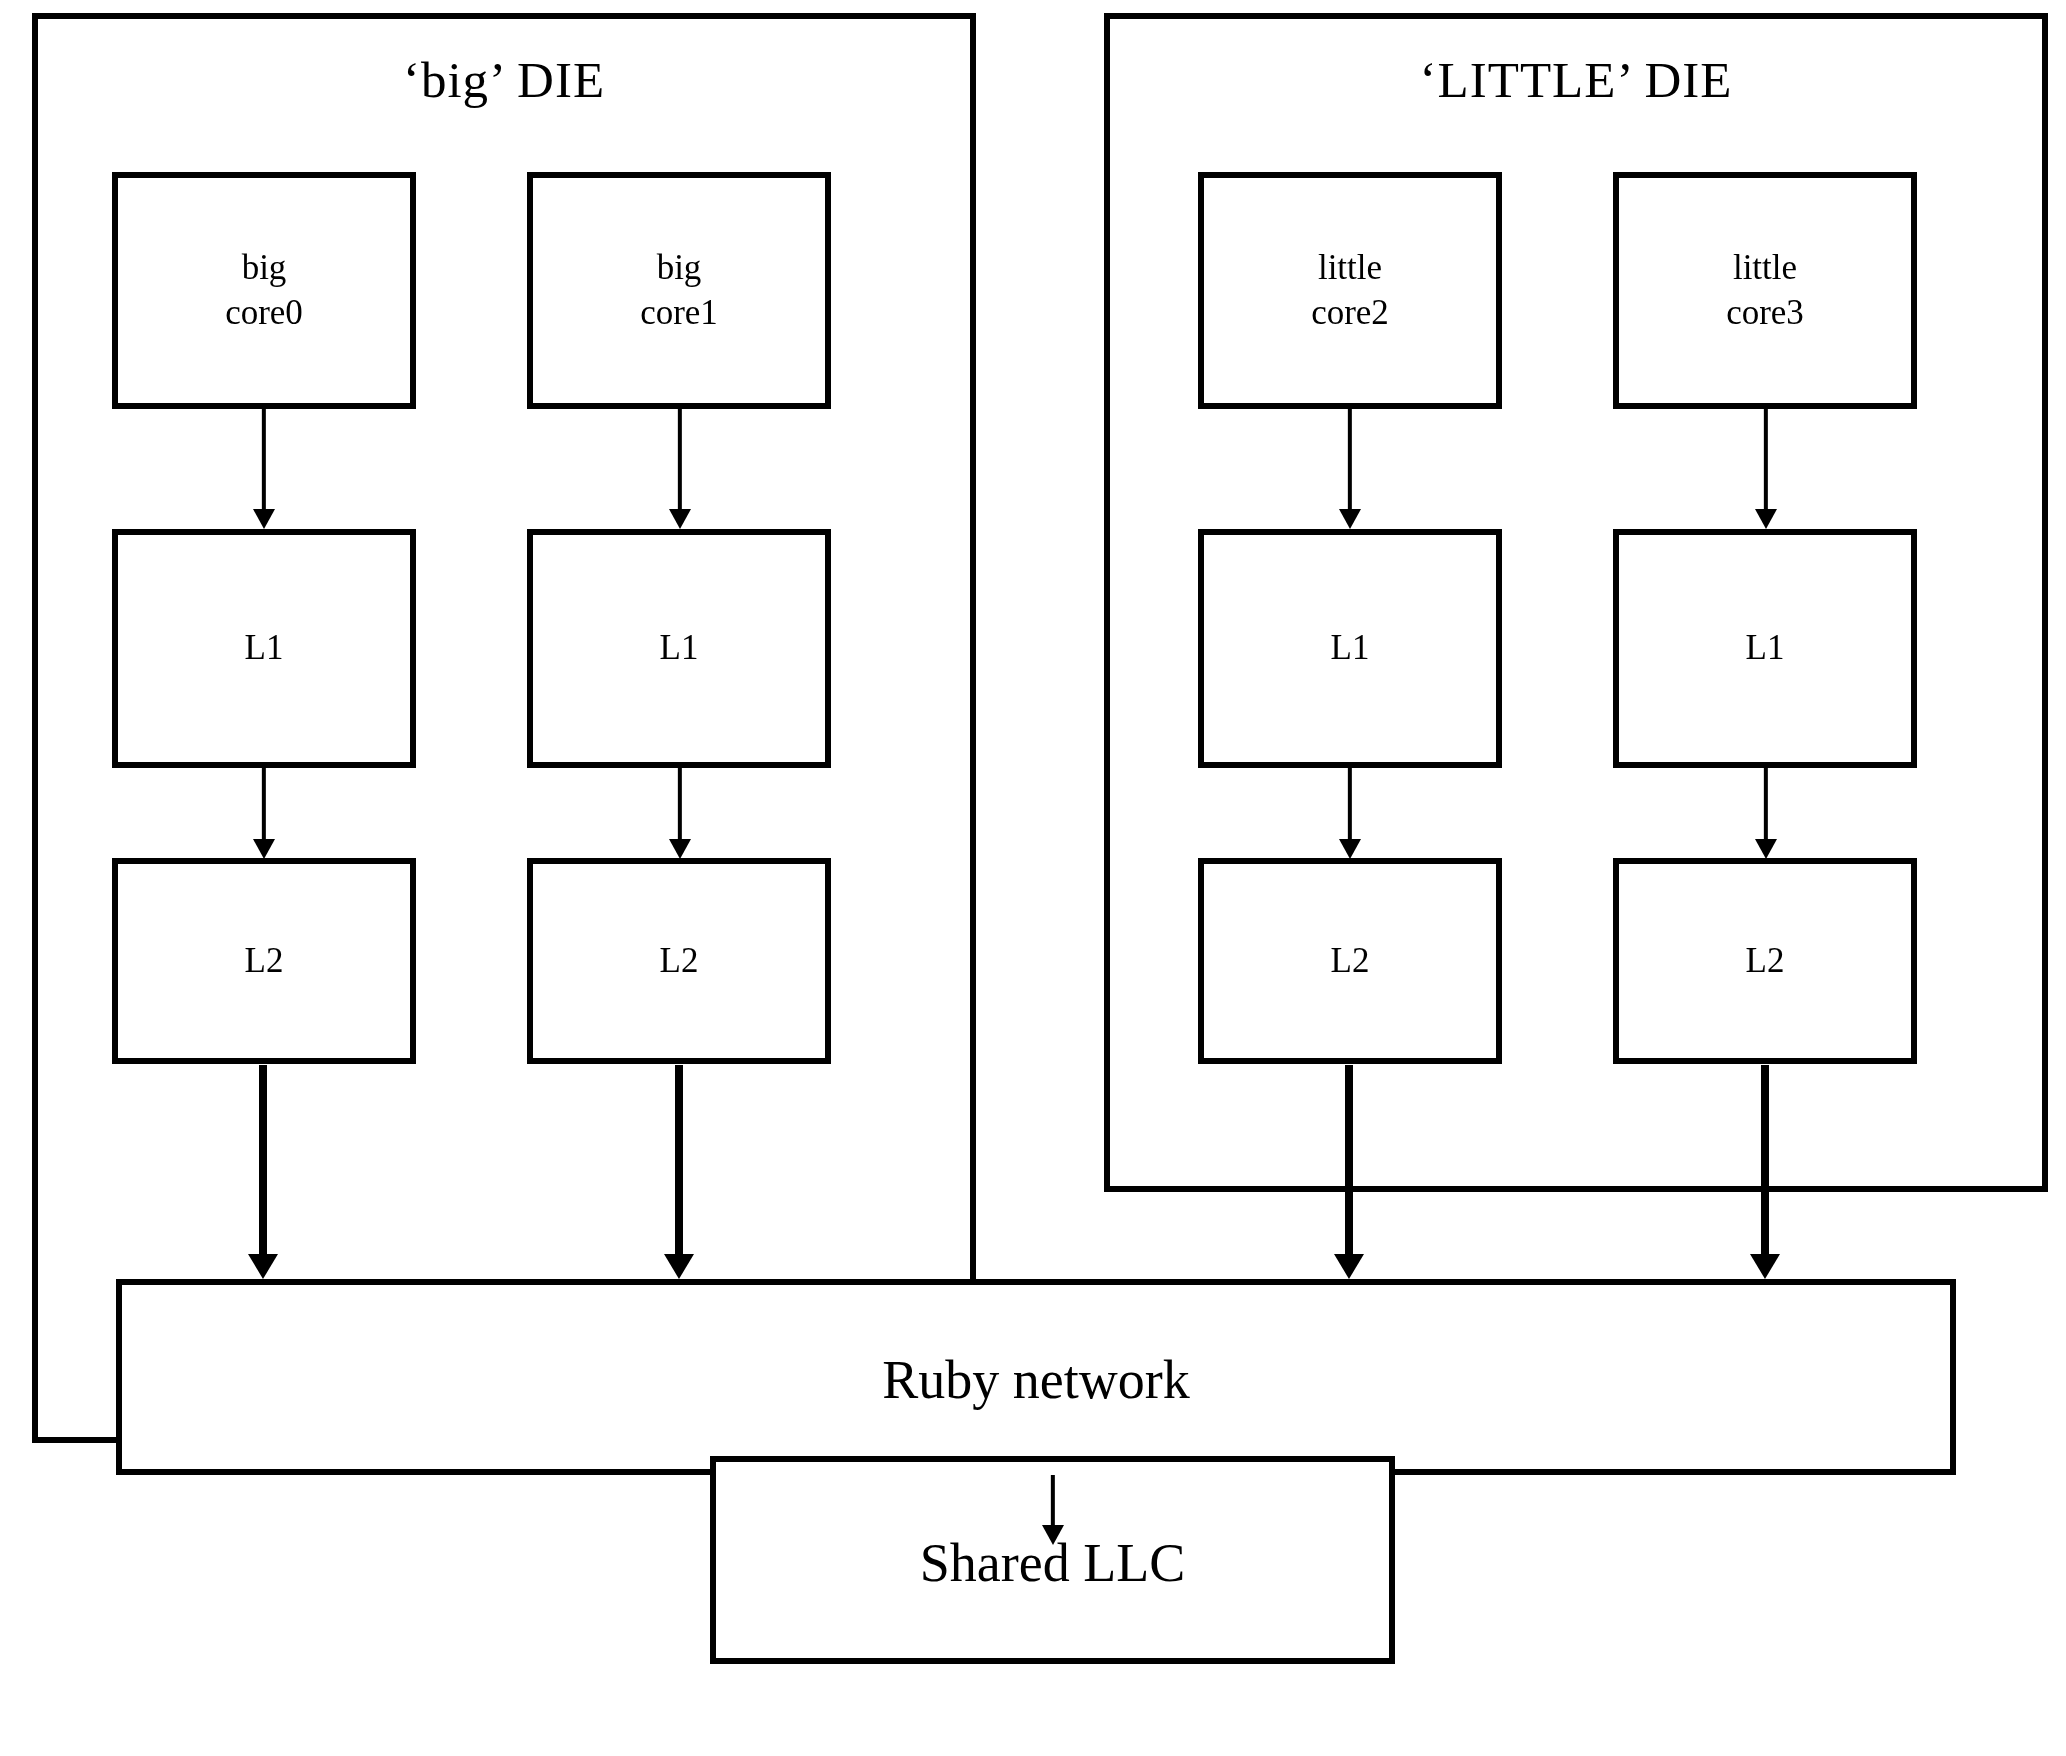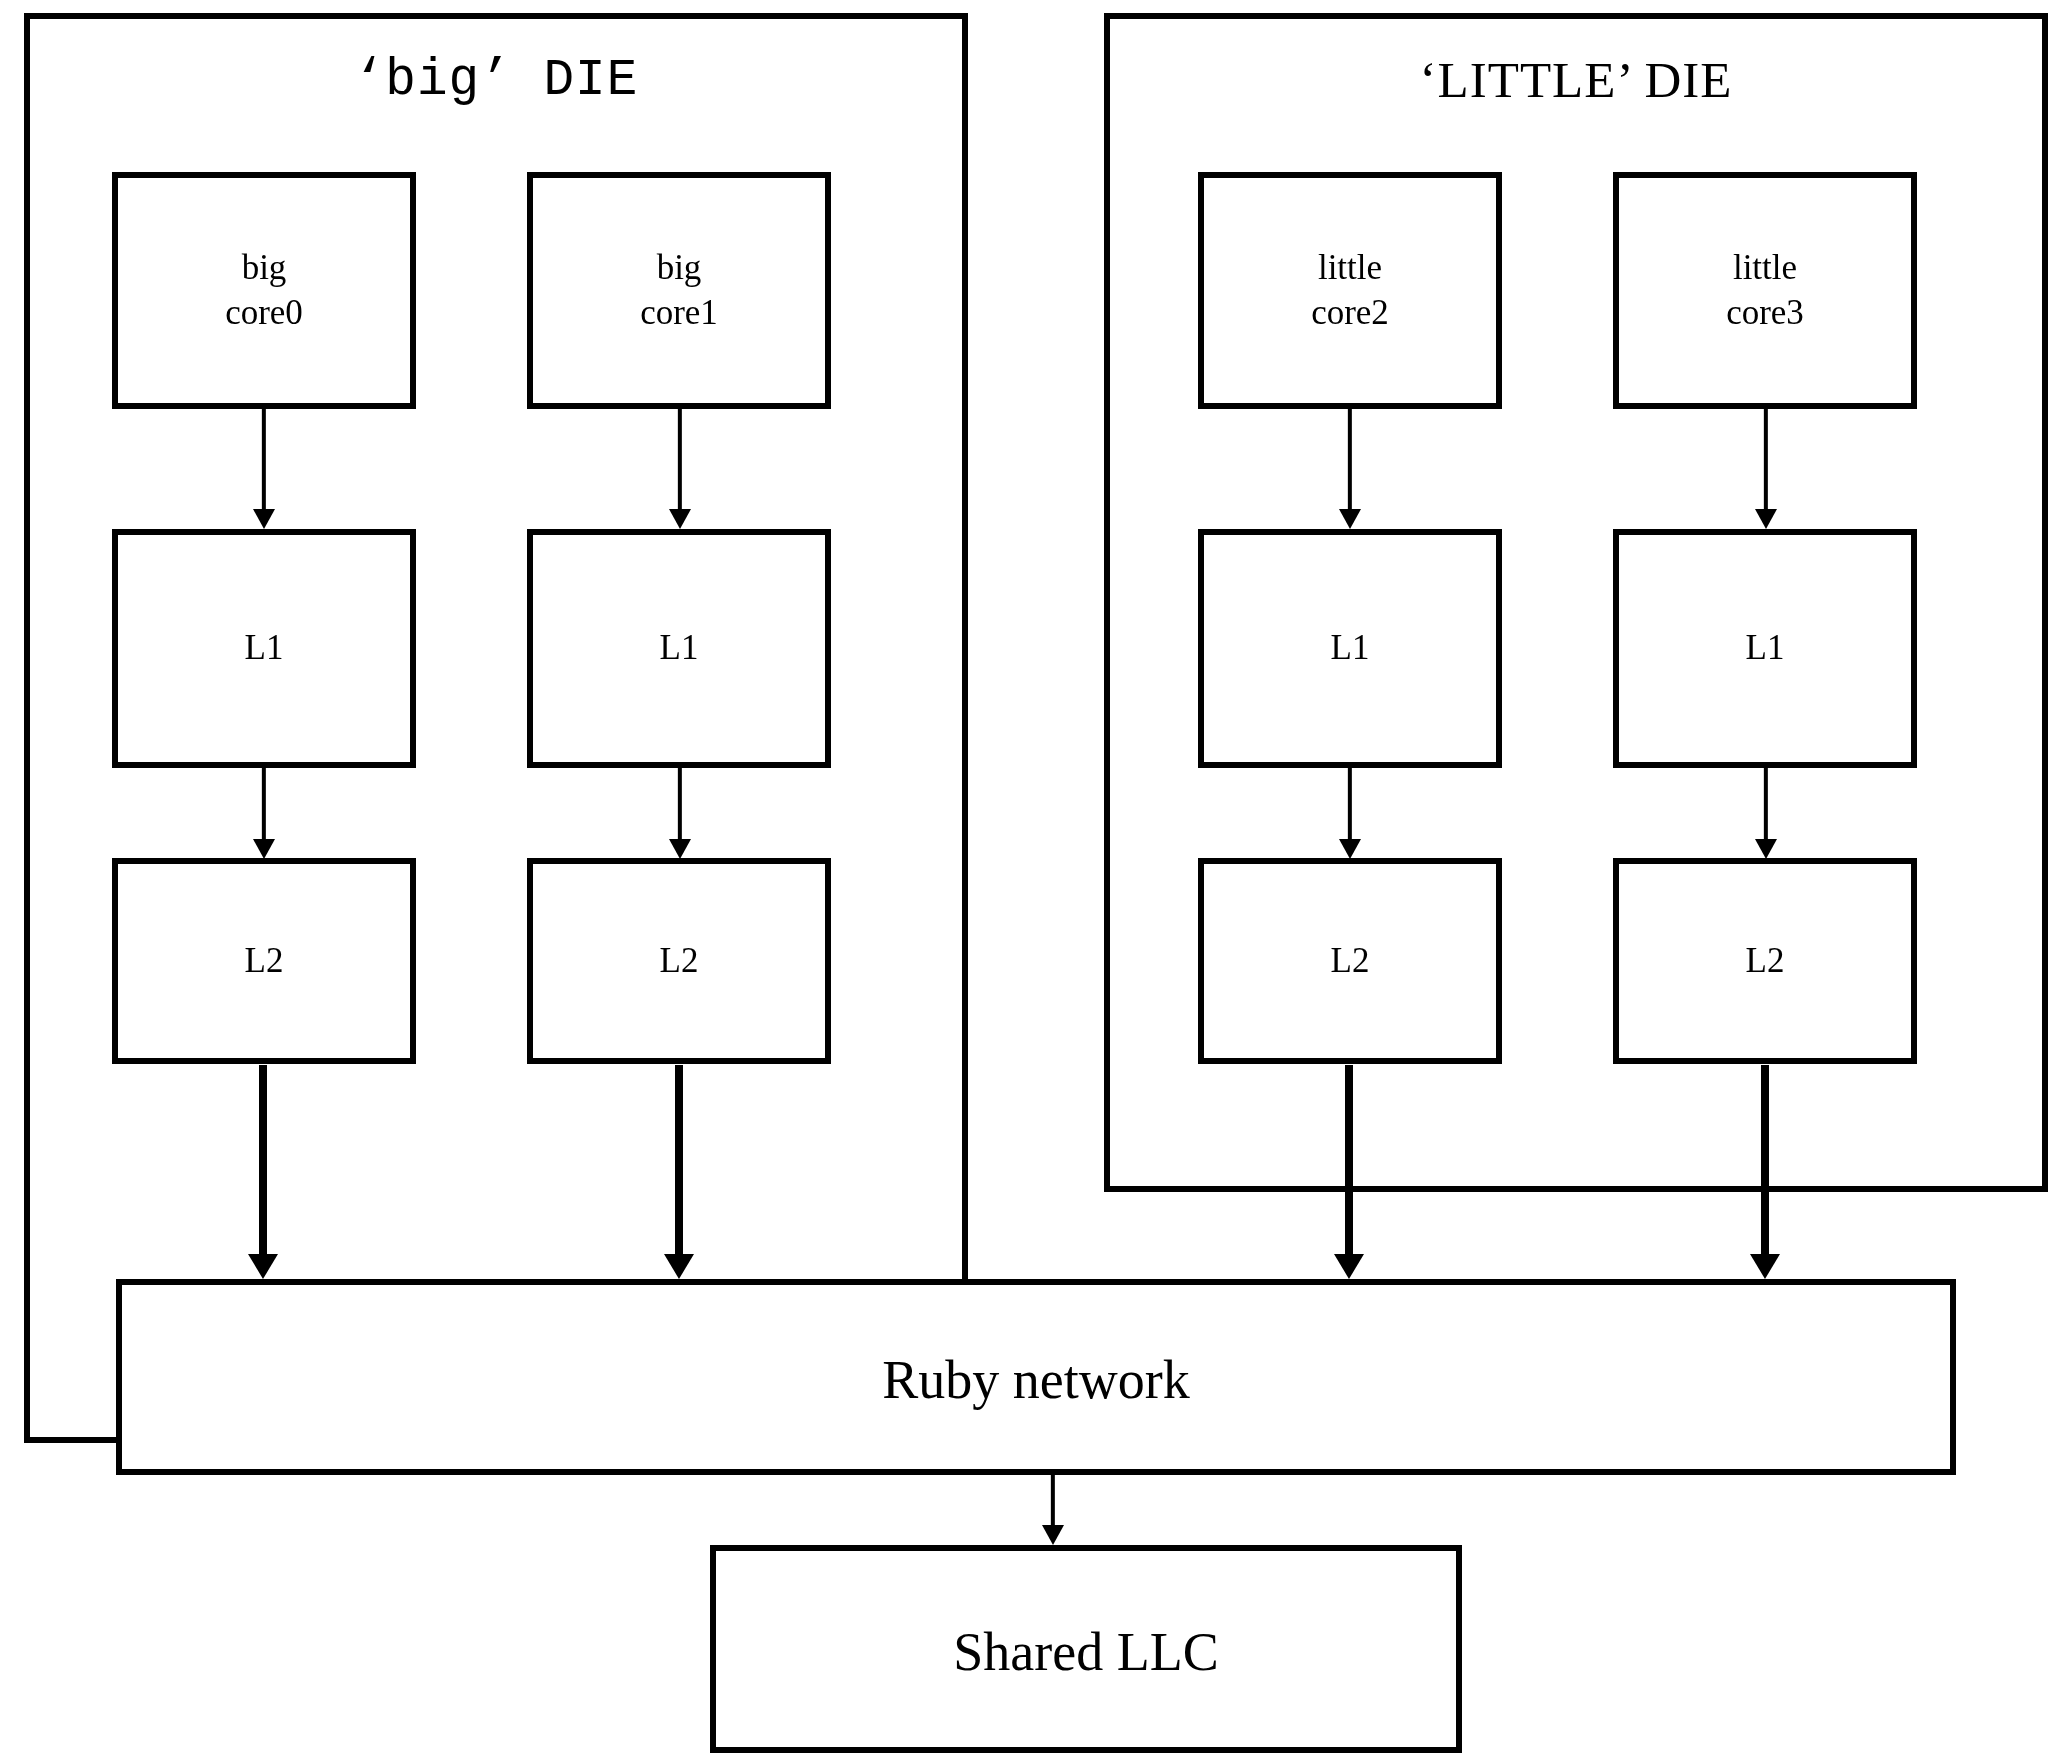--- a/index.html
+++ b/index.html
@@ -82,21 +82,21 @@
   .conn.thin .shaft  { width: 4.3px; }
   .conn.thin .head   { border-left-width: 11.6px; border-right-width: 11.6px; border-top-width: 20px; }
   .conn.thick .shaft { width: 8px; }
   .conn.thick .head  { border-left-width: 15px; border-right-width: 15px; border-top-width: 25px; }
 </style>
 </head>
 <body>
 
 <div id="canvas">
 
-  <div class="box die" style="left:24px; top:13px; width:944px; height:1430px;font-family:Liberation Mono, monospace;">
+  <div class="box die" style="left:32px; top:13px; width:944px; height:1430px;">
     <div class="die-title" style="top:29px;">‘big’ DIE</div>
   </div>
 
   <div class="box" style="left:112px; top:172px; width:304px; height:237px;">
     <span class="unit-label">big
 core0</span>
   </div>
   <div class="conn thin" style="left:252px; top:409px; width:23px; height:120px;">
     <div class="shaft" style="height:101px;"></div>
     <div class="head"></div>
@@ -191,18 +191,18 @@
 
   <div class="box" style="left:116px; top:1279px; width:1840px; height:196px;">
     <span class="wide-label">Ruby network</span>
   </div>
 
   <div class="conn thin" style="left:1041px; top:1475px; width:23px; height:70px;">
     <div class="shaft" style="height:51px;"></div>
     <div class="head"></div>
   </div>
 
-  <div class="box" style="left:710px; top:1545px; width:752px; height:208px;">
+  <div class="box" style="left:710px; top:1456px; width:685px; height:208px;">
     <span class="wide-label">Shared LLC</span>
   </div>
 
 </div>
 
 
 </body></html>

